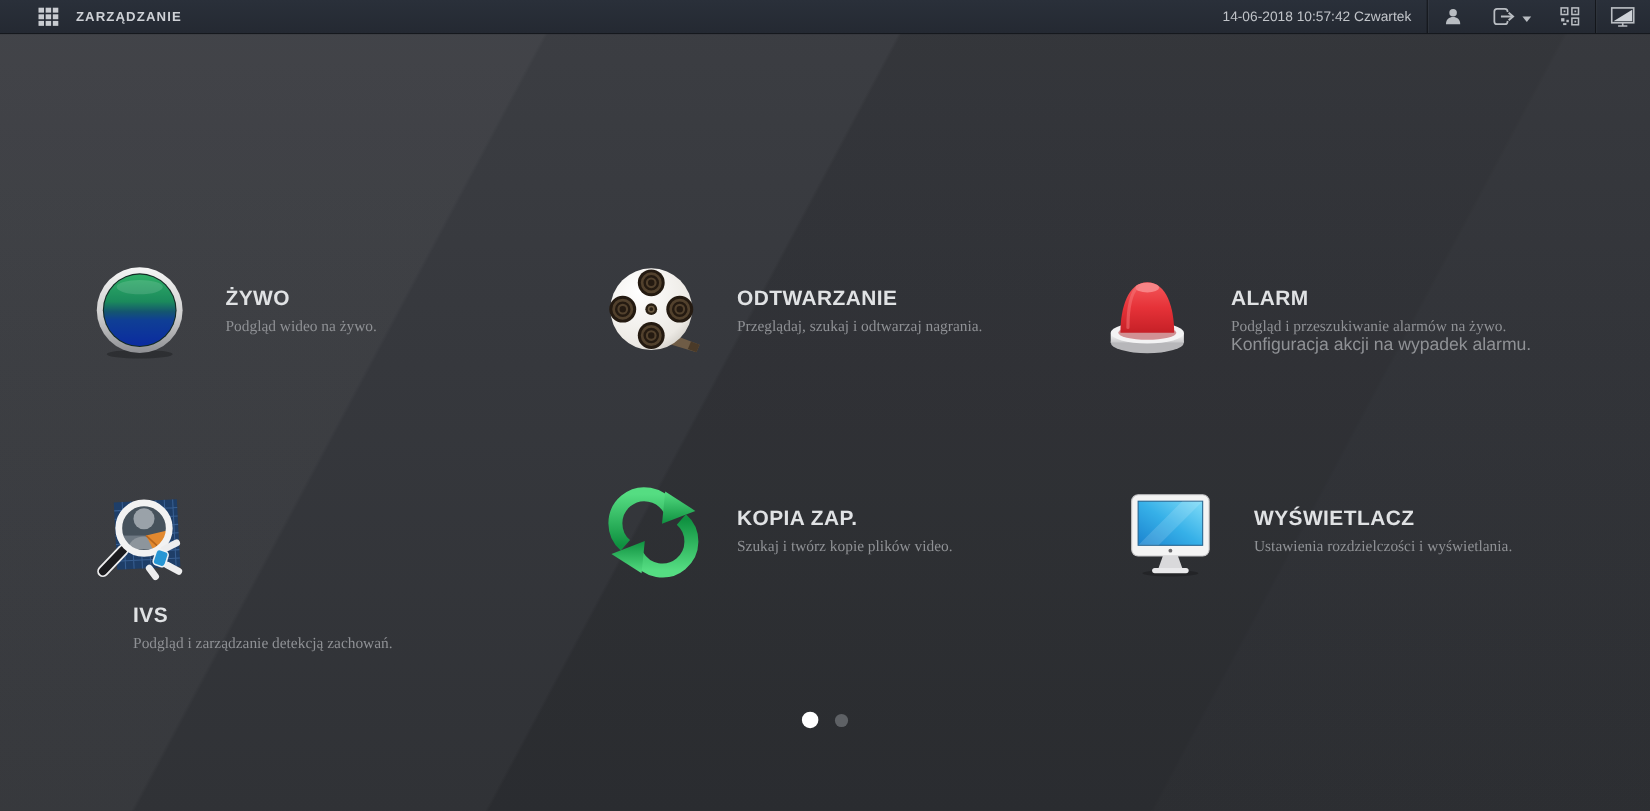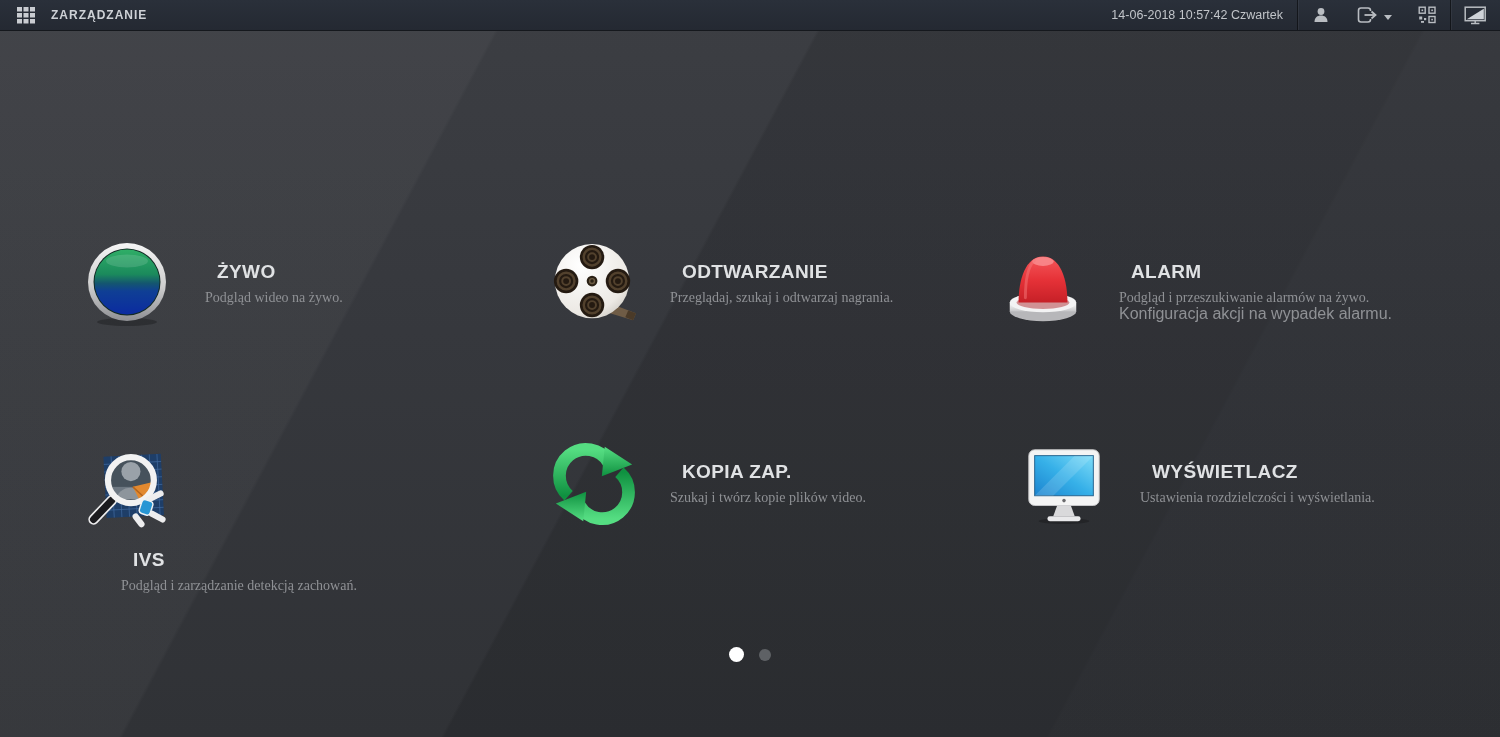--- a/index.html
+++ b/index.html
@@ -13,34 +13,34 @@
   }
 
   
   .topbar{
     position:absolute;top:0;left:0;right:0;height:30px;z-index:20;
     background:linear-gradient(180deg,#2a303a 0%, #242932 100%);
     border-bottom:1px solid #15181d;
     display:flex;align-items:center;
     color:#c6cacf;
   }
-  .brand{display:flex;align-items:center;padding-left:13px;}
+  .brand{display:flex;align-items:center;padding-left:31px;}
   .apps-btn{width:26px;height:26px;display:flex;align-items:center;justify-content:center;cursor:pointer;}
   .topbar-title{margin-left:12px;font-size:12px;font-weight:bold;letter-spacing:1px;color:#ced1d6;}
   .flex-spacer{flex:1;}
   .datetime{font-size:12.5px;color:#c1c4c9;margin-right:14px;white-space:nowrap;}
   .vsep{width:1px;height:30px;background:rgba(0,0,0,0.5);box-shadow:1px 0 0 rgba(255,255,255,0.05);}
   .tb-btn{height:30px;display:flex;align-items:center;justify-content:center;padding:0 13px;cursor:pointer;}
   .caret{width:0;height:0;border-left:4px solid transparent;border-right:4px solid transparent;border-top:5px solid #b9bdc2;margin-left:6px;margin-top:5px;}
 
   
   .cell{position:absolute;display:flex;width:440px;cursor:pointer;}
   .cell-icon{width:84px;height:88px;flex:none;}
   .cell-text{margin-left:36px;padding-top:21px;width:310px;}
-  .cell-title{font-size:19px;font-weight:bold;color:#e0e2e4;letter-spacing:0.4px;margin-left:12px;}
+  .cell-title{font-size:19px;font-weight:bold;color:#e0e2e4;letter-spacing:0.4px;}
   .cell-desc{font-size:14px;color:#8f9195;margin-top:7px;line-height:16px;font-family:Liberation Serif, serif;}
   .cell-desc2{font-size:16px;color:#8f9195;line-height:16px;}
 
   
   .dots{position:absolute;left:0;right:0;top:647px;display:flex;justify-content:center;align-items:center;gap:15px;}
   .dot{border-radius:50%;cursor:pointer;}
   .dot-active{width:15px;height:15px;background:#ffffff;}
   .dot-inactive{width:12px;height:12px;background:#5e6165;}
 </style>
 </head>

